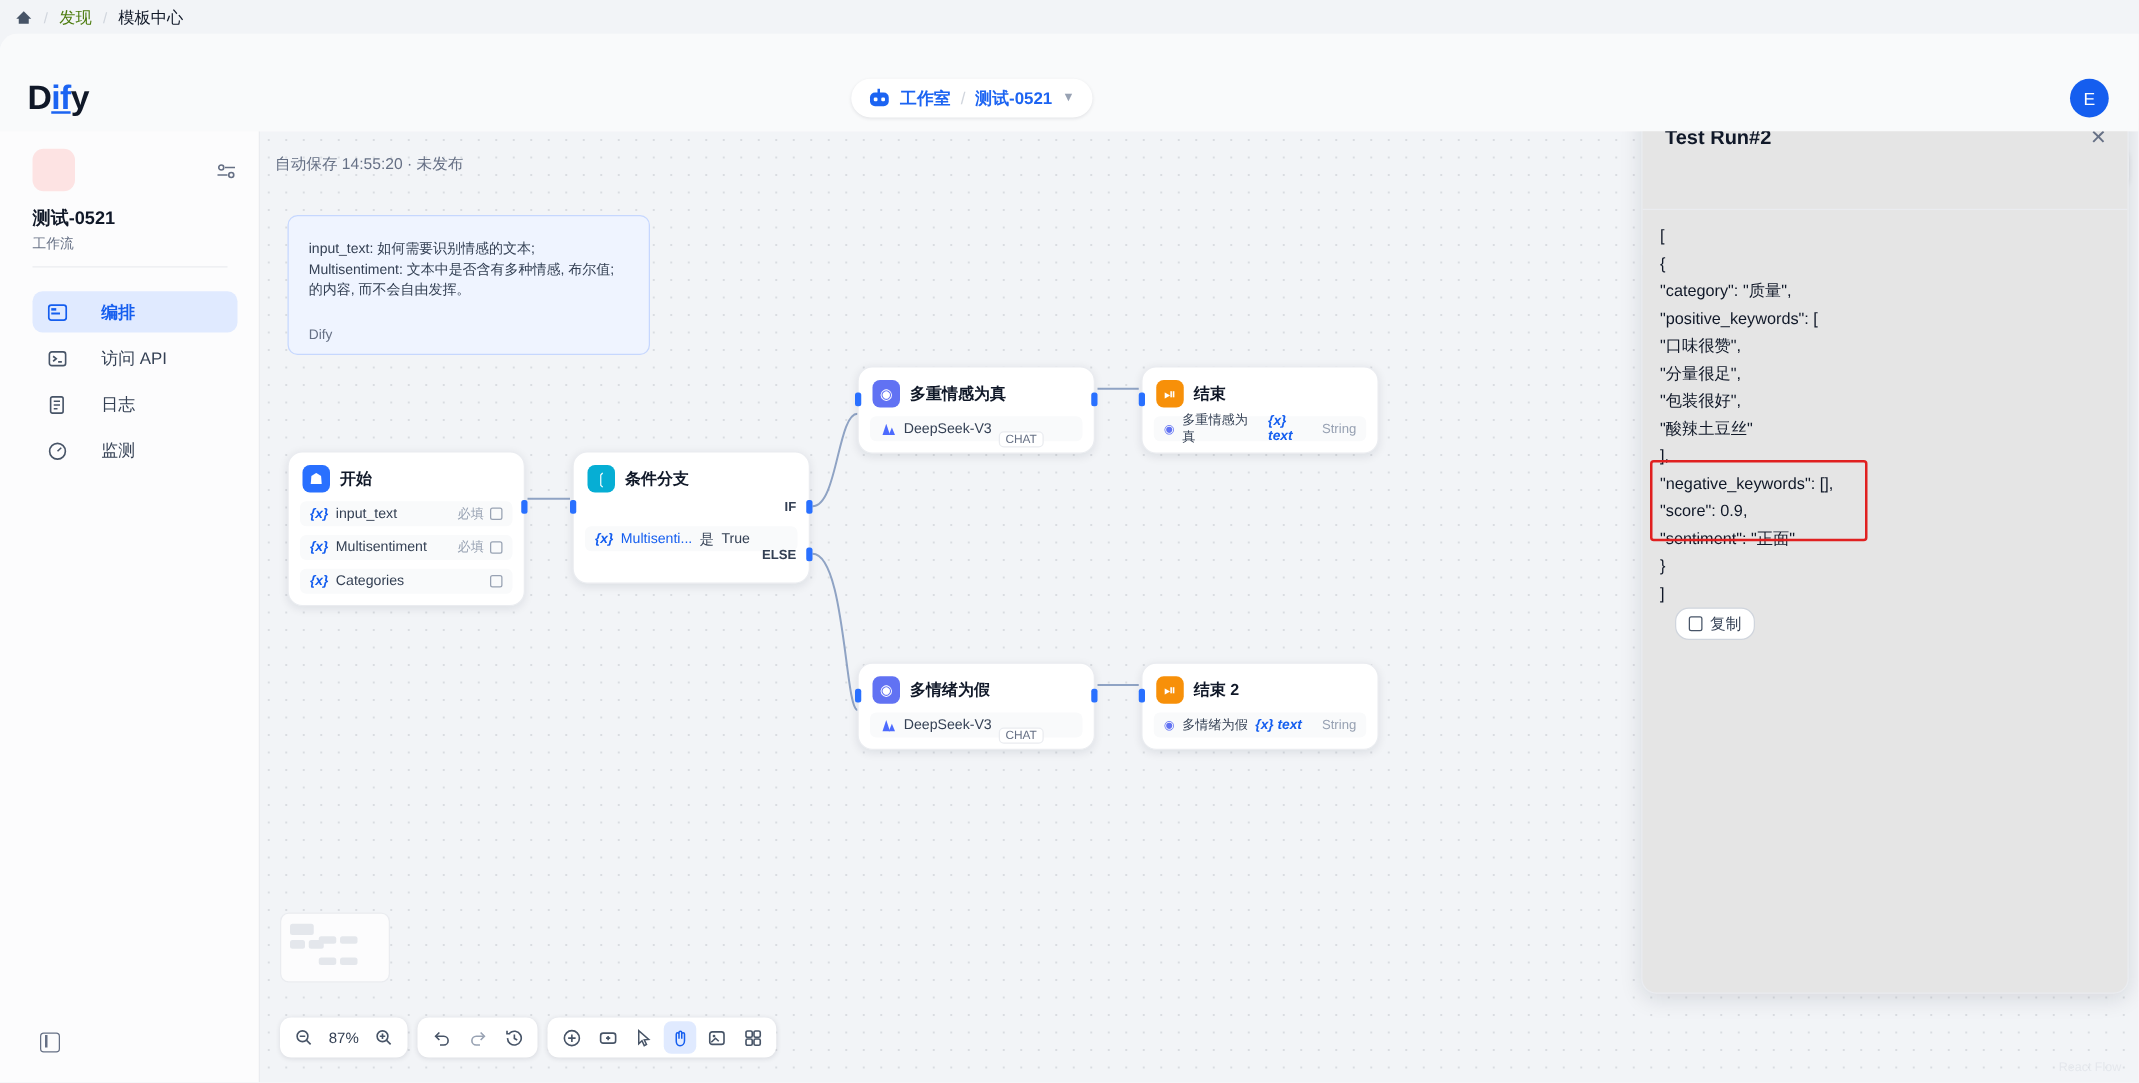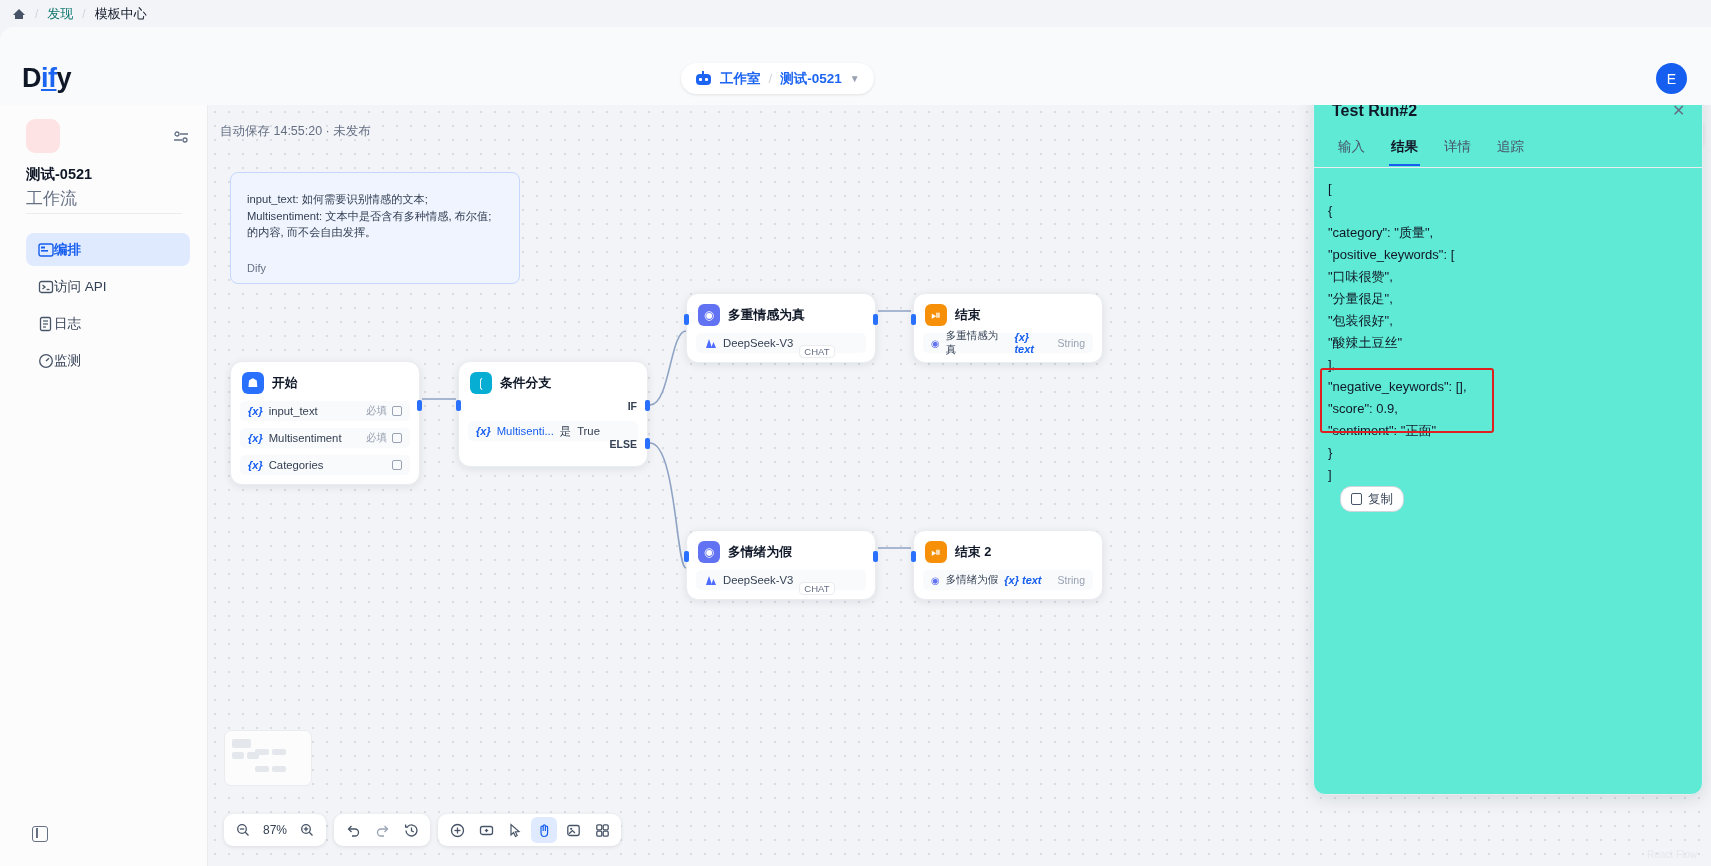--- a/index.html
+++ b/index.html
@@ -4,21 +4,21 @@
 <style>
   * { box-sizing: border-box; margin:0; padding:0; }
   html,body{ width:1711px; height:866px; overflow:hidden;
     font-family:"Liberation Sans","DejaVu Sans",sans-serif;
     background:#f2f4f7; color:#101828; }
 
   
   #breadcrumb-bar{ height:27px; display:flex; align-items:center; gap:9px;
     padding-left:12px; font-size:13px; color:#667085; background:#f2f4f7; }
   #breadcrumb-bar .sep{ color:#d0d5dd; font-size:12px; }
-  #breadcrumb-bar .crumb{ color:#0f766e; }
+  #breadcrumb-bar .crumb{ color:#4d7c0f; }
   #breadcrumb-bar .crumb.active{ color:#101828; }
   .home-ico{ width:14px;height:14px; display:inline-block; position:relative; }
   .home-ico:before{ content:""; position:absolute; left:1px; top:2px; width:0;height:0;
      border-left:6px solid transparent;border-right:6px solid transparent;border-bottom:6px solid #475467;}
   .home-ico:after{ content:""; position:absolute; left:3px; top:7px; width:8px;height:5px;background:#475467;}
 
   
   #app{ position:relative; width:1711px; height:839px; background:#f9fafb;
         border-top-left-radius:14px; overflow:hidden; }
 
@@ -41,24 +41,24 @@
 
   #avatar{ position:absolute; right:24px; top:36px; width:31px;height:31px;border-radius:50%;
      background:#155eef;color:#fff;font-size:14px;display:flex;align-items:center;justify-content:center;}
 
   
   #sidebar{ position:absolute; left:0; top:78px; width:208px; height:761px; background:#fcfcfd;
      border-right:1px solid #eaecf0; z-index:30;}
   #app-thumb{ position:absolute; left:26px; top:14px; width:34px;height:34px;border-radius:9px;background:#fde3e3;}
   #app-menu-btn{ position:absolute; right:18px; top:25px; width:16px;height:14px;}
   #app-name{ position:absolute; left:26px; top:60px; font-size:14.5px; font-weight:bold; color:#101828;}
-  #app-kind{ position:absolute; left:26px; top:82px; font-size:17px; color:#667085;}
+  #app-kind{ position:absolute; left:26px; top:82px; font-size:11px; color:#667085;}
   #sb-divider{ position:absolute; left:26px; top:108px; width:156px;height:1px;background:#eaecf0;}
   #nav{ position:absolute; left:26px; top:128px; width:164px;}
-  .nav-item{ height:33px; display:flex; align-items:center; gap:0; border-radius:8px; padding-left:12px;
+  .nav-item{ height:33px; display:flex; align-items:center; gap:27px; border-radius:8px; padding-left:12px;
       font-size:13.5px; color:#344054; margin-bottom:4px; cursor:pointer;}
   .nav-item.active{ background:#e0eaff; color:#155eef; font-weight:600;}
   .nav-ic{ width:16px;height:16px; flex:0 0 16px; }
   #collapse-btn{ position:absolute; left:32px; bottom:24px; width:16px;height:16px;
       border:1.6px solid #667085; border-radius:3px;}
   #collapse-btn:after{content:"";position:absolute;left:3px;top:1px;width:1.6px;height:10px;background:#667085;}
 
   
   #canvas{ position:absolute; left:208px; top:78px; width:1503px; height:761px;
     background-color:#f2f4f7;
@@ -120,21 +120,21 @@
   .mm{ position:absolute; background:#e4e7ec; border-radius:2px;}
   #bottom-bar{ position:absolute; left:16px; bottom:20px; height:32px; display:flex; align-items:center; gap:0;margin-top:20px;}
   .bb-group{ background:#fff; border-radius:9px; box-shadow:0 1px 4px rgba(16,24,40,.10);
      display:flex; align-items:center; height:32px; padding:0 6px; gap:3px;}
   .bb-btn{ width:26px;height:26px;border-radius:6px;display:flex;align-items:center;justify-content:center;
      cursor:pointer; color:#475467; font-size:13px;}
   .bb-btn.sel{ background:#e0eaff; color:#155eef;}
   #zoom-val{ font-size:12px;color:#344054;min-width:32px;text-align:center;}
 
   
-  #panel{ position:absolute; right:8px; top:58px; width:390px; height:710px; background:#5eead4;
+  #panel{ position:absolute; right:8px; top:58px; width:390px; height:710px; background:#e5e5e5;
      border-radius:12px; box-shadow:0 4px 18px rgba(16,24,40,.12); border:1px solid #eaecf0; z-index:35;}
   #panel-title{ position:absolute; left:18px; top:16px; font-size:16px;font-weight:bold;color:#101828;}
   #panel-close{ position:absolute; right:16px; top:18px; width:14px;height:14px;cursor:pointer;color:#667085;
      font-size:16px;line-height:14px;}
   #tabs{ position:absolute; left:14px; top:46px; display:flex; gap:6px;}
   .tab{ padding:6px 10px 10px 10px; font-size:13.5px; color:#475467; cursor:pointer; position:relative;}
   .tab.active{ color:#101828; font-weight:bold;}
   .tab.active:after{ content:""; position:absolute; left:8px; right:8px; bottom:0; height:2px; background:#155eef;}
   #panel-divider{ position:absolute; left:0; right:0; top:81px; height:1px; background:#eaecf0;}
   #result{ position:absolute; left:14px; top:92px; right:10px; font-size:13px; line-height:22px;
@@ -523,26 +523,20 @@
       </div>
     </div>
 
     <div id="react-flow-wm">React Flow</div>
   </div>
 
   <div id="panel">
     <div id="panel-title">Test Run#2</div>
     <div id="panel-close">✕</div>
 
-    <div id="tabs">
-      <div class="tab">输入</div>
-      <div class="tab active">结果</div>
-      <div class="tab">详情</div>
-      <div class="tab">追踪</div>
-    </div>
     <div id="panel-divider"></div>
 
     <div id="result">[
 {
 "category": "质量",
 "positive_keywords": [
 "口味很赞",
 "分量很足",
 "包装很好",
 "酸辣土豆丝"

